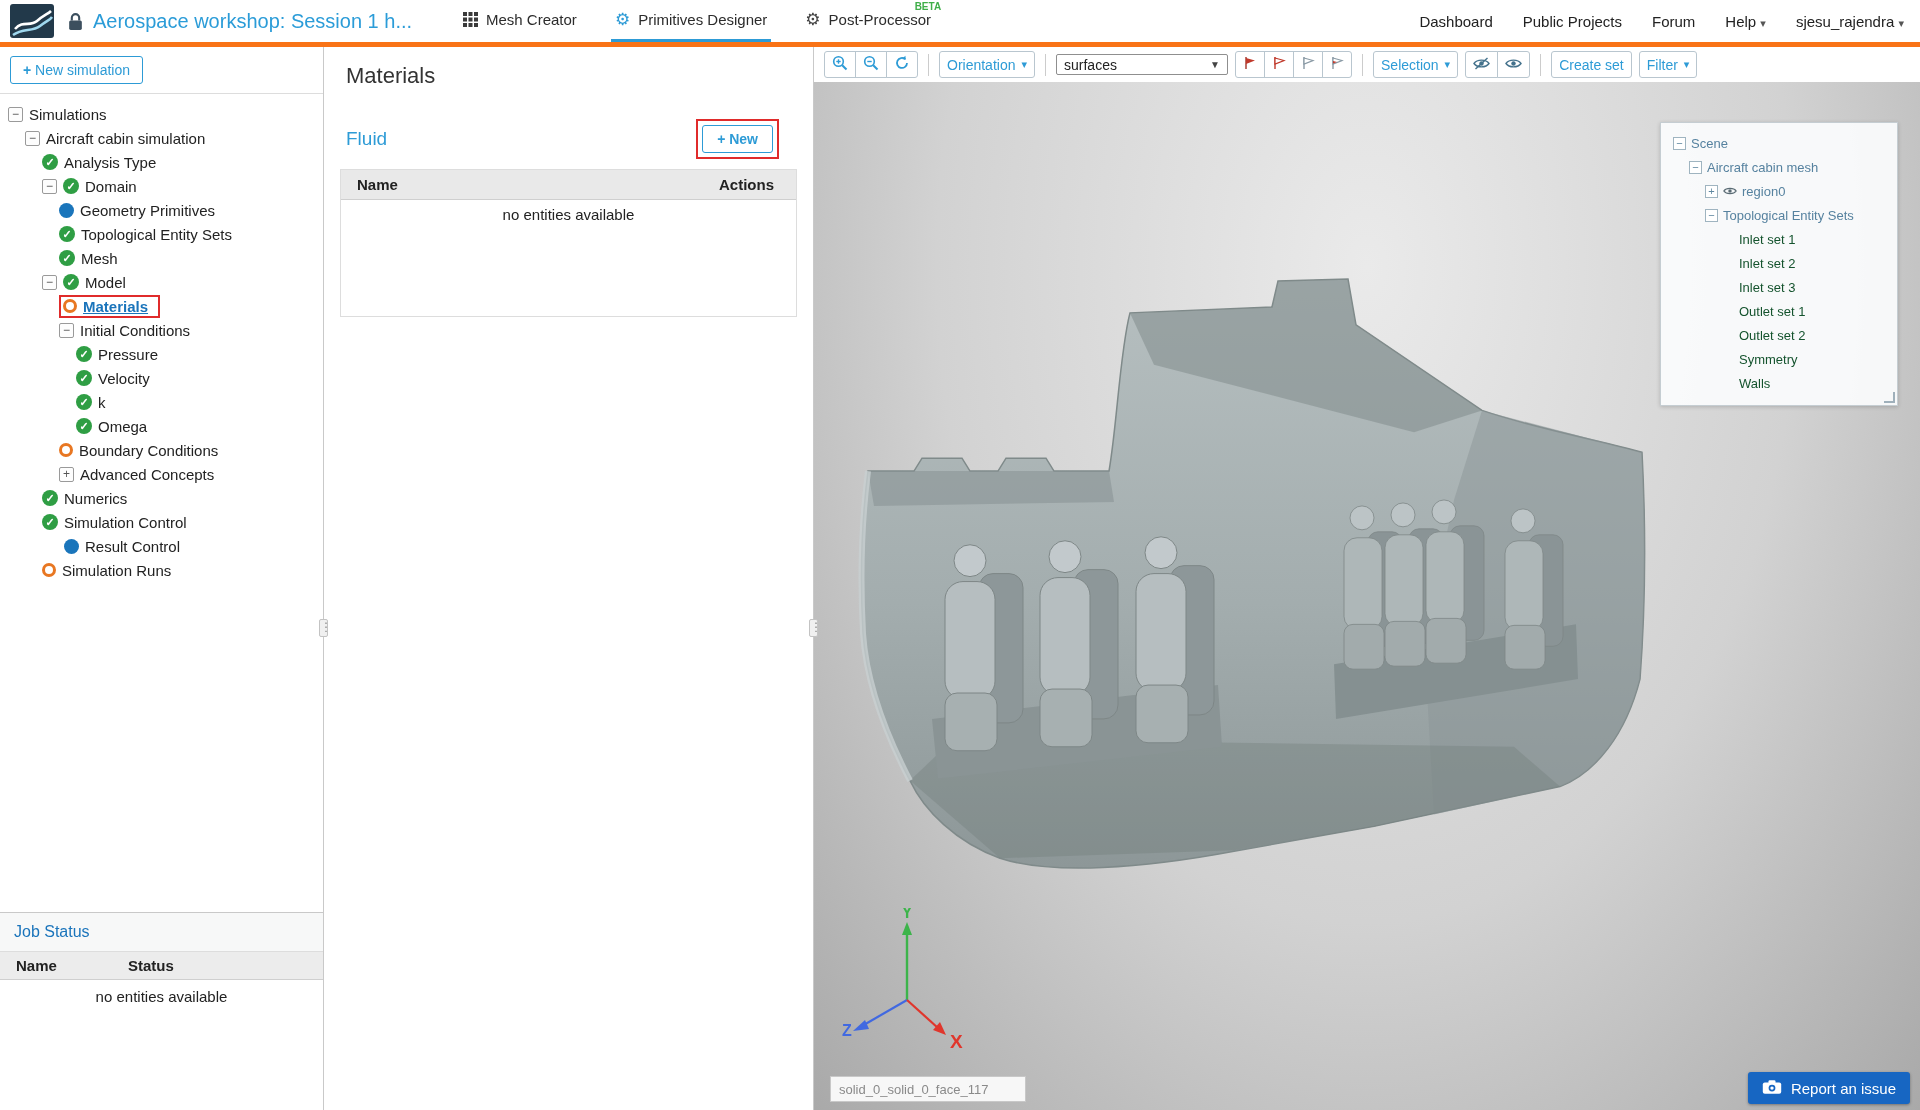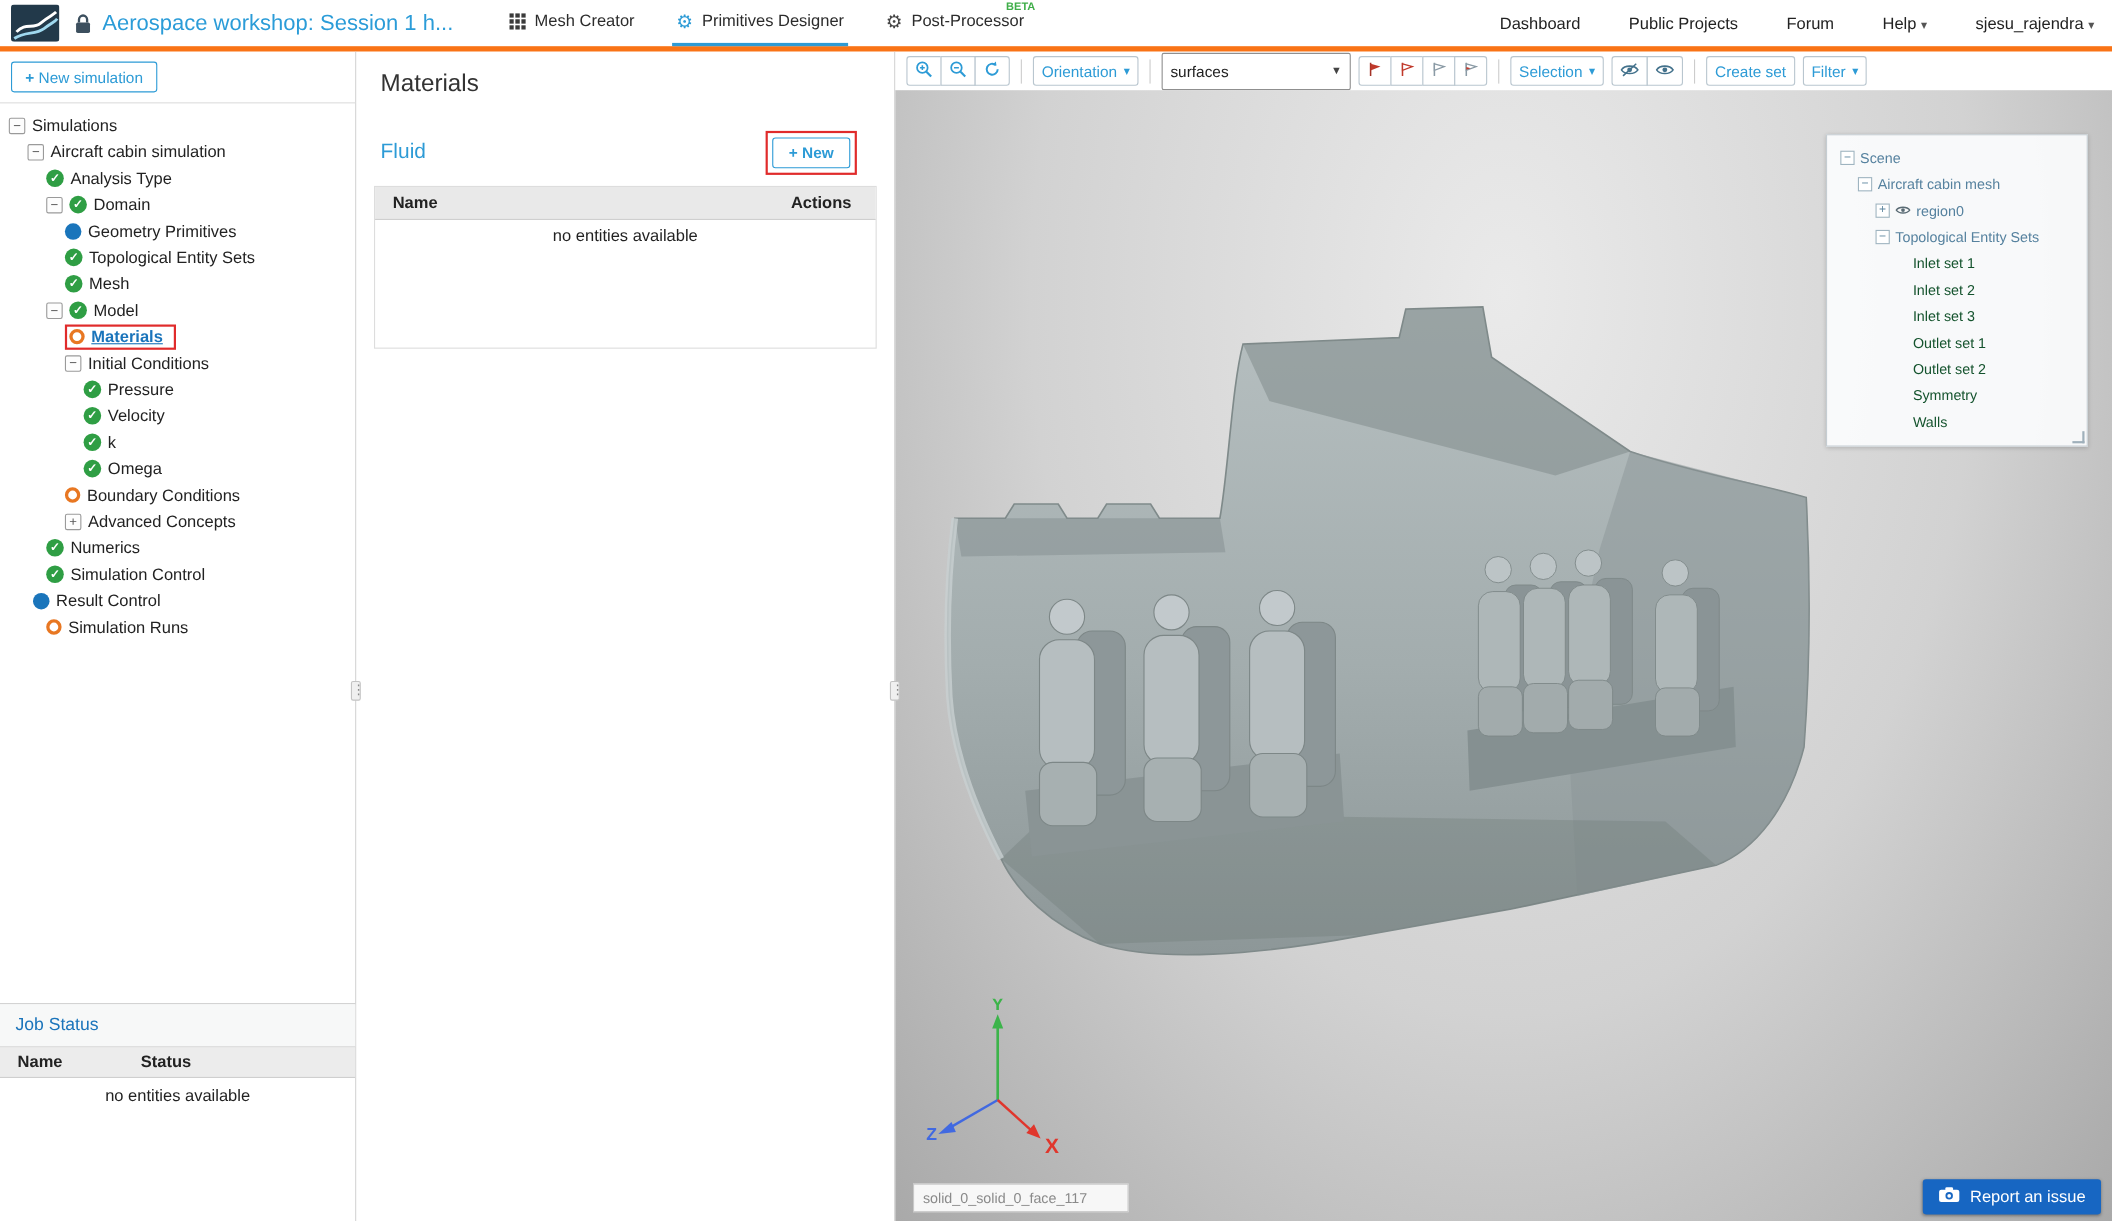--- a/index.html
+++ b/index.html
@@ -15,21 +15,21 @@
   .project-title { font-size:20px; color:#2b9cd8; font-weight:500; margin-left:10px;
                    width:338px; white-space:nowrap; overflow:hidden; }
   .tabs { display:flex; height:42px; margin-left:28px; gap:30px; }
   .tab { display:flex; align-items:center; gap:8px; font-size:15px; color:#2c2c2c;
          position:relative; padding:0 4px; cursor:pointer; border-bottom:3px solid transparent; }
   .tab.active { border-bottom-color:#2d9bd6; }
   .tab-ico { display:flex; align-items:center; }
   .gear { font-size:17px; line-height:1; }
   .gear.blue { color:#2d9bd6; } .gear.dark { color:#444; }
   .beta { position:absolute; top:1px; right:-6px; font-size:10px; font-weight:bold; color:#3fae49; }
-  .topnav { margin-left:auto; display:flex; gap:44px; align-items:center; font-size:15px; }
+  .topnav { margin-left:auto; display:flex; gap:30px; align-items:center; font-size:15px; }
   .nav-item { cursor:pointer; white-space:nowrap; }
   .caret { font-size:11px; color:#555; }
 
   
   .main { flex:1; display:flex; min-height:0; position:relative; }
   .grip { position:absolute; top:572px; width:9px; height:18px; background:#f0f0f0;
           border:1px solid #c3c3c3; border-radius:2px; color:#8a8a8a; font-size:12px;
           line-height:15px; text-align:center; z-index:5; cursor:col-resize; }
   .grip.g1 { left:319px; } .grip.g2 { left:809px; }
 
@@ -78,21 +78,21 @@
   .vp-toolbar { flex:0 0 35px; background:#fff; display:flex; align-items:center; gap:7px; padding:0 10px; }
   .btn-group { display:flex; }
   .btn-group .tbtn { border-radius:0; margin-left:-1px; }
   .btn-group .tbtn:first-child { border-radius:3px 0 0 3px; margin-left:0; }
   .btn-group .tbtn:last-child { border-radius:0 3px 3px 0; }
   .tbtn { height:27px; min-width:27px; border:1px solid #b9c6cf; background:#fff; border-radius:3px;
           color:#2d9bd6; display:flex; align-items:center; justify-content:flex-end; gap:6px;
           font-size:14px; padding:0 7px; cursor:pointer; font-family:inherit; }
   .tbtn .caret { color:#2d9bd6; }
   .tsep { width:1px; height:22px; background:#ccc; margin:0 3px; }
-  .tselect { width:172px; height:34px; border:1px solid #8f8f8f; border-radius:2px; background:#fff;
+  .tselect { width:172px; height:21px; border:1px solid #8f8f8f; border-radius:2px; background:#fff;
              display:flex; align-items:center; justify-content:space-between; padding:0 7px;
              font-size:14px; color:#222; cursor:pointer; }
   .sel-caret { font-size:10px; color:#444; }
 
   .vp-canvas { flex:1; position:relative; overflow:hidden;
                background: radial-gradient(ellipse at 50% 18%, #eaeaea 0%, #d2d2d2 55%, #a9a9a9 100%); }
   .model-svg { position:absolute; inset:0; width:100%; height:100%; }
 
   .scene-panel { position:absolute; top:40px; right:22px; width:238px;
                  background:rgba(251,252,253,0.93); border:1px solid #c5cdd2;
@@ -255,21 +255,21 @@
             <span class="tree-label">Advanced Concepts</span>
           </div>
           <div class="tree-row" style="padding-left: 42px;">
             <span class="ico check">✓</span>
             <span class="tree-label">Numerics</span>
           </div>
           <div class="tree-row" style="padding-left: 42px;">
             <span class="ico check">✓</span>
             <span class="tree-label">Simulation Control</span>
           </div>
-          <div class="tree-row" style="padding-left: 30px;">
+          <div class="tree-row" style="padding-left: 64px;">
             <span class="ico dot"></span>
             <span class="tree-label">Result Control</span>
           </div>
           <div class="tree-row" style="padding-left: 42px;">
             <span class="ico ring"></span>
             <span class="tree-label">Simulation Runs</span>
           </div>
         </div>
       <div class="job-status">
         <div class="job-title">Job Status</div>

